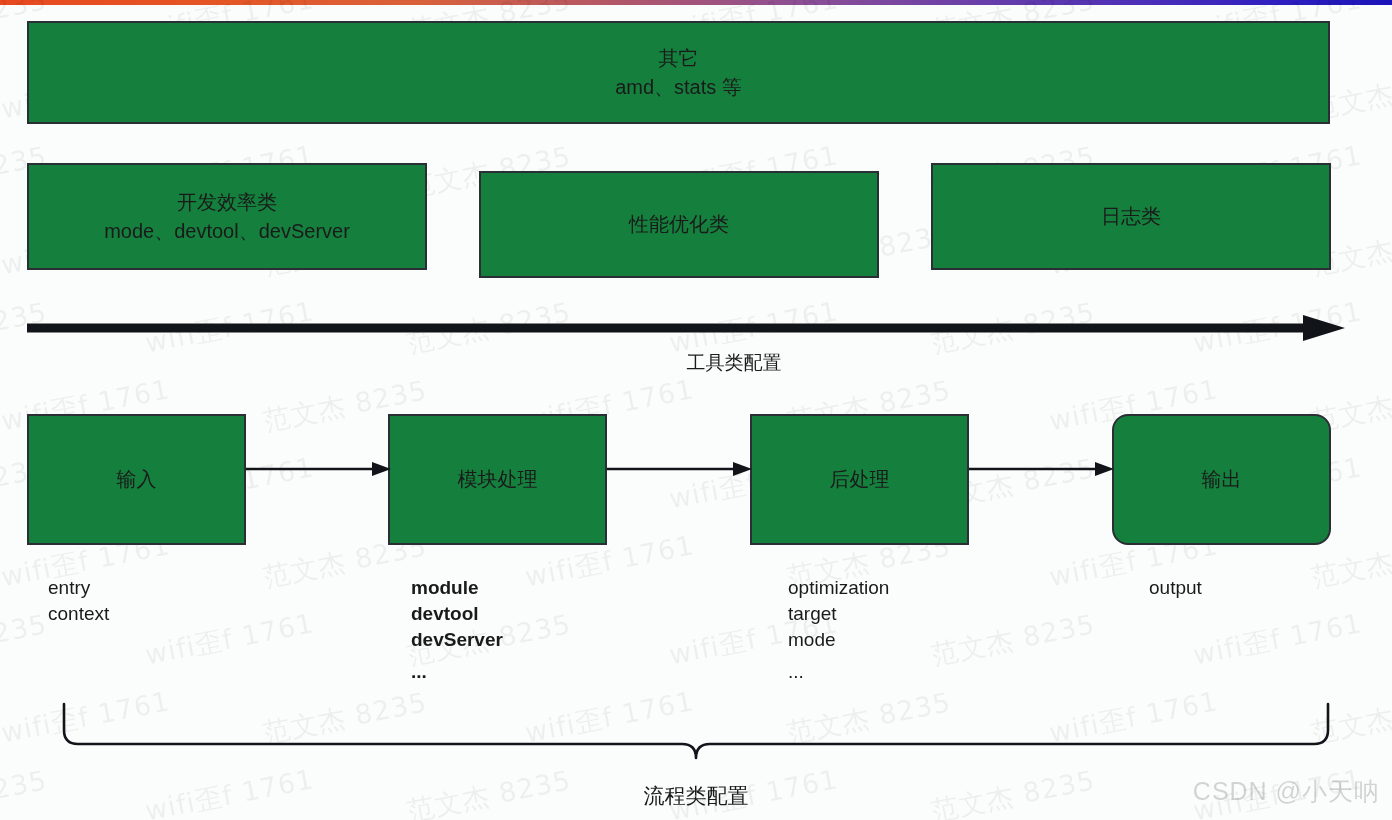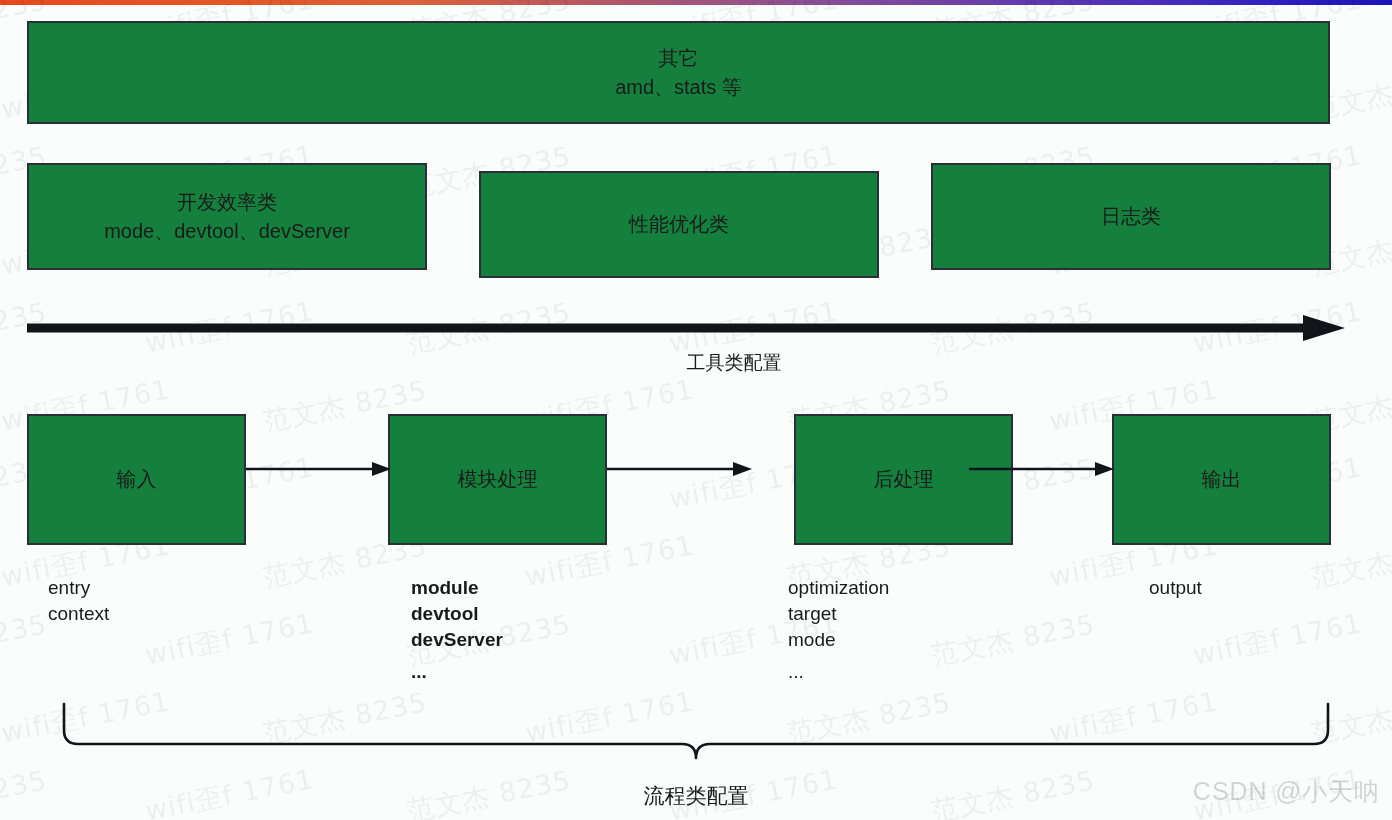--- a/index.html
+++ b/index.html
@@ -100,22 +100,22 @@
     text-align: center;
     font-size: 19px;
     z-index: 10;
     margin-left: 38px;
   }
 
   
   .flow-box { height: 131px; }
   #flow-0 { left: 27px;   top: 414px; width: 219px; }
   #flow-1 { left: 388px;  top: 414px; width: 219px; }
-  #flow-2 { left: 750px;  top: 414px; width: 219px; margin-left: 44px; }
-  #flow-3 { left: 1112px; top: 414px; width: 219px; }
+  #flow-2 { left: 750px;  top: 414px; width: 219px; }
+  #flow-3 { left: 1112px; top: 414px; width: 219px; border-radius: 16px; }
 
   
   .connector {
     position: absolute;
     top: 460px;
     height: 18px;
     width: 145px;
     z-index: 10;
   }
   #conn-0 { left: 246px; }

